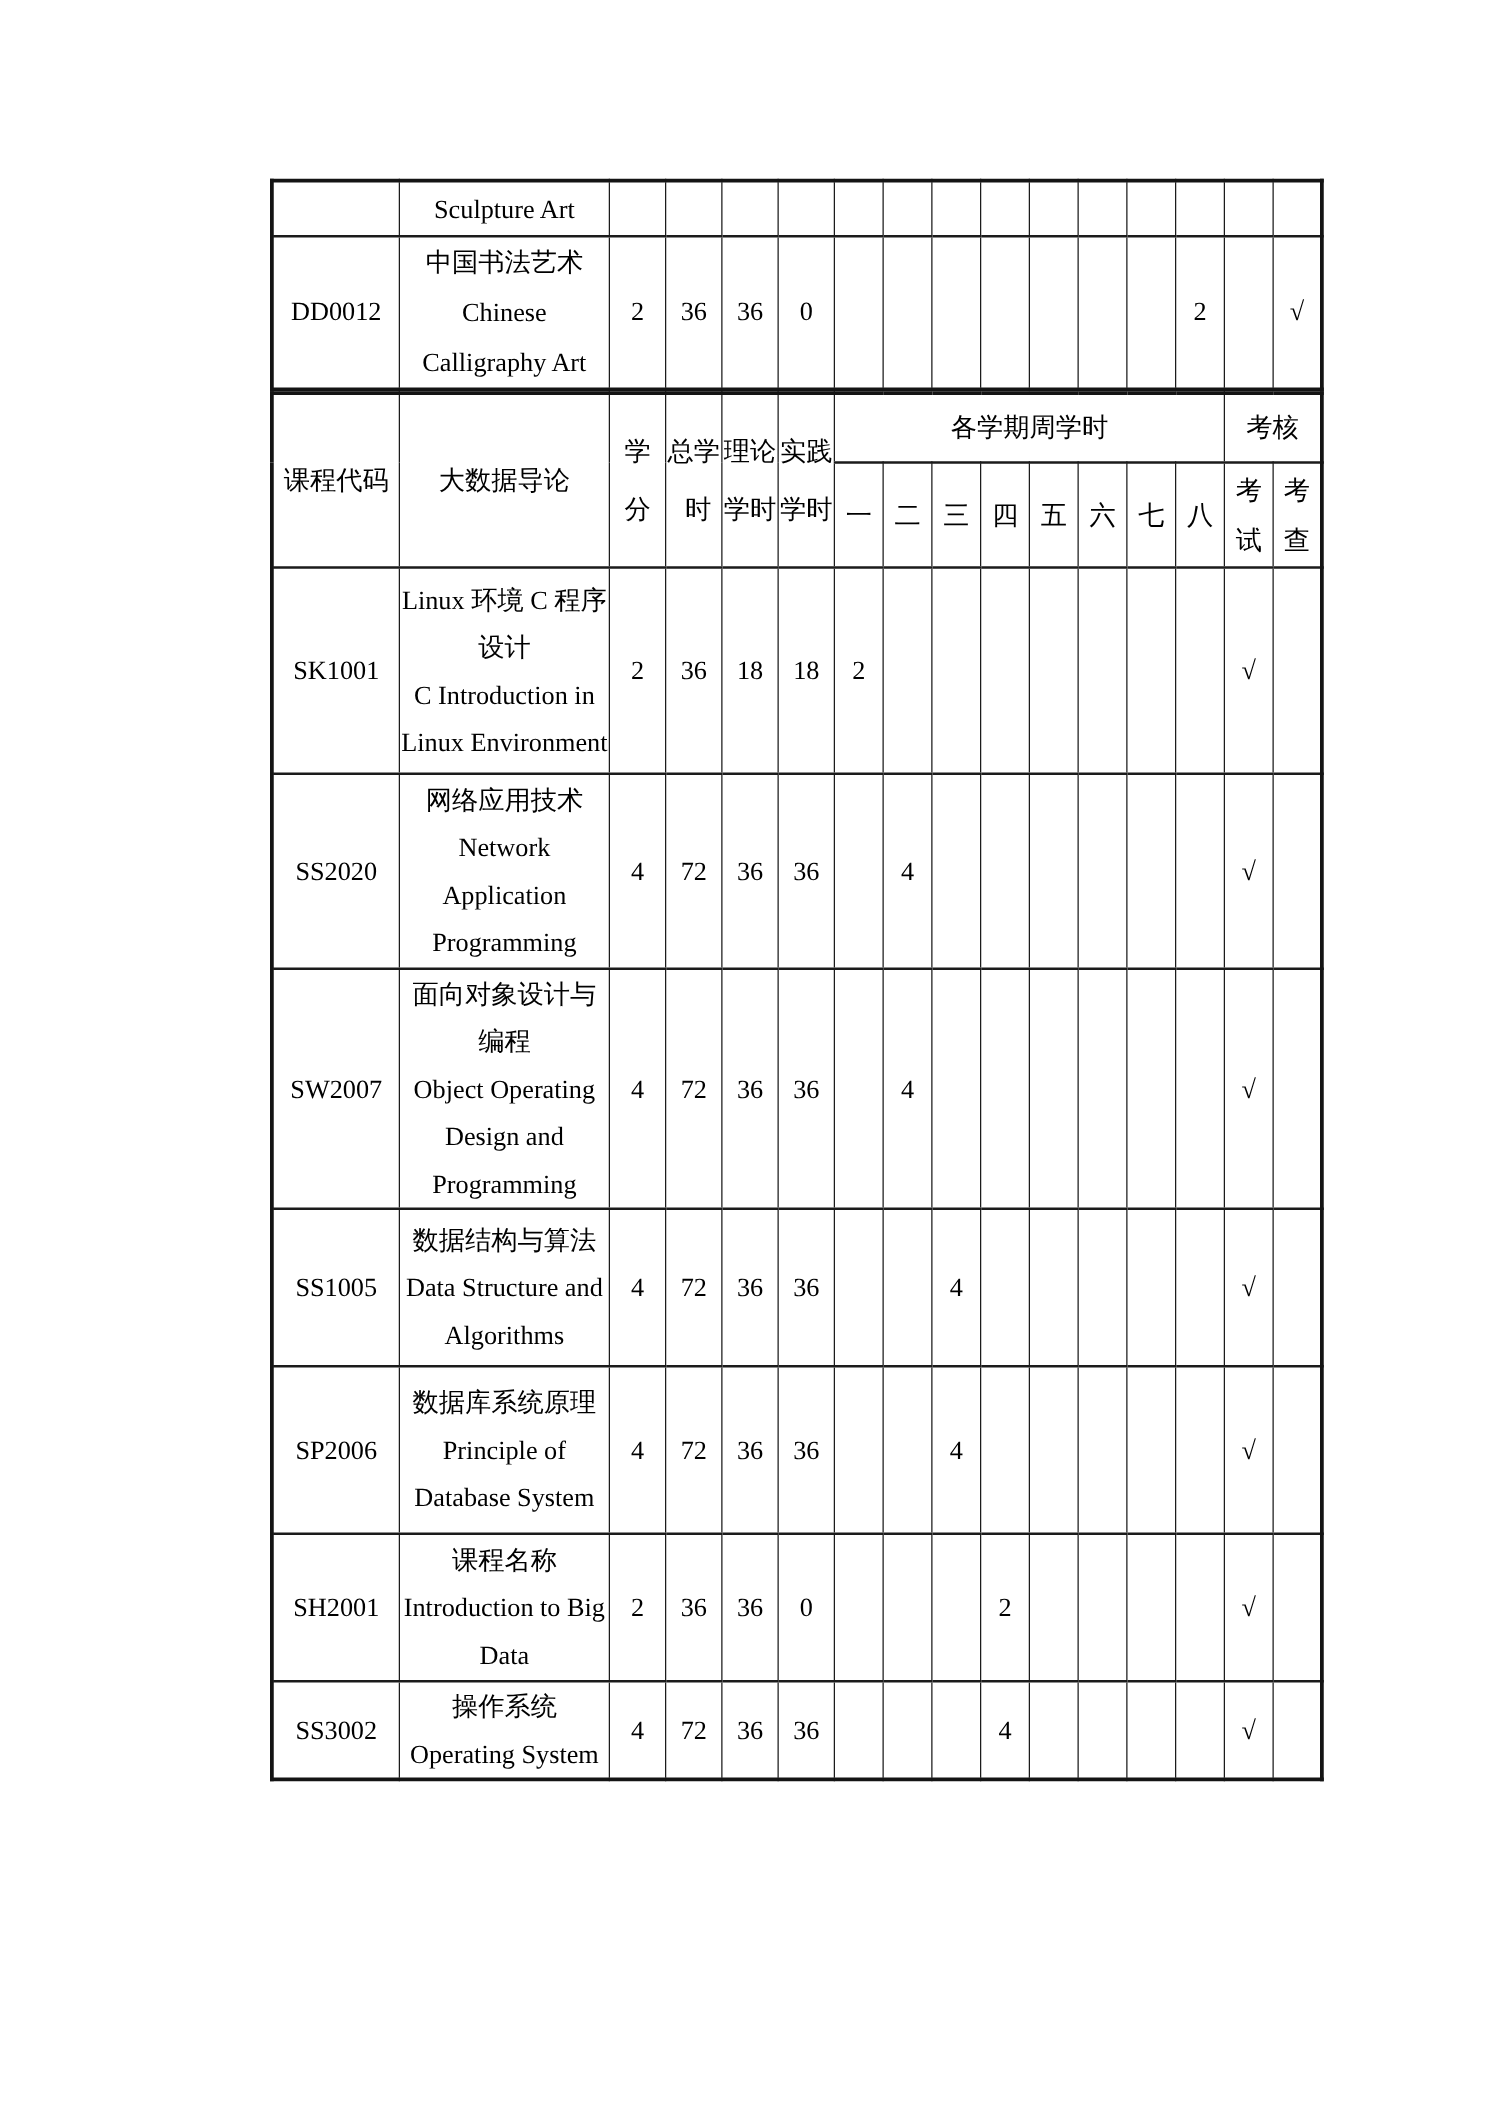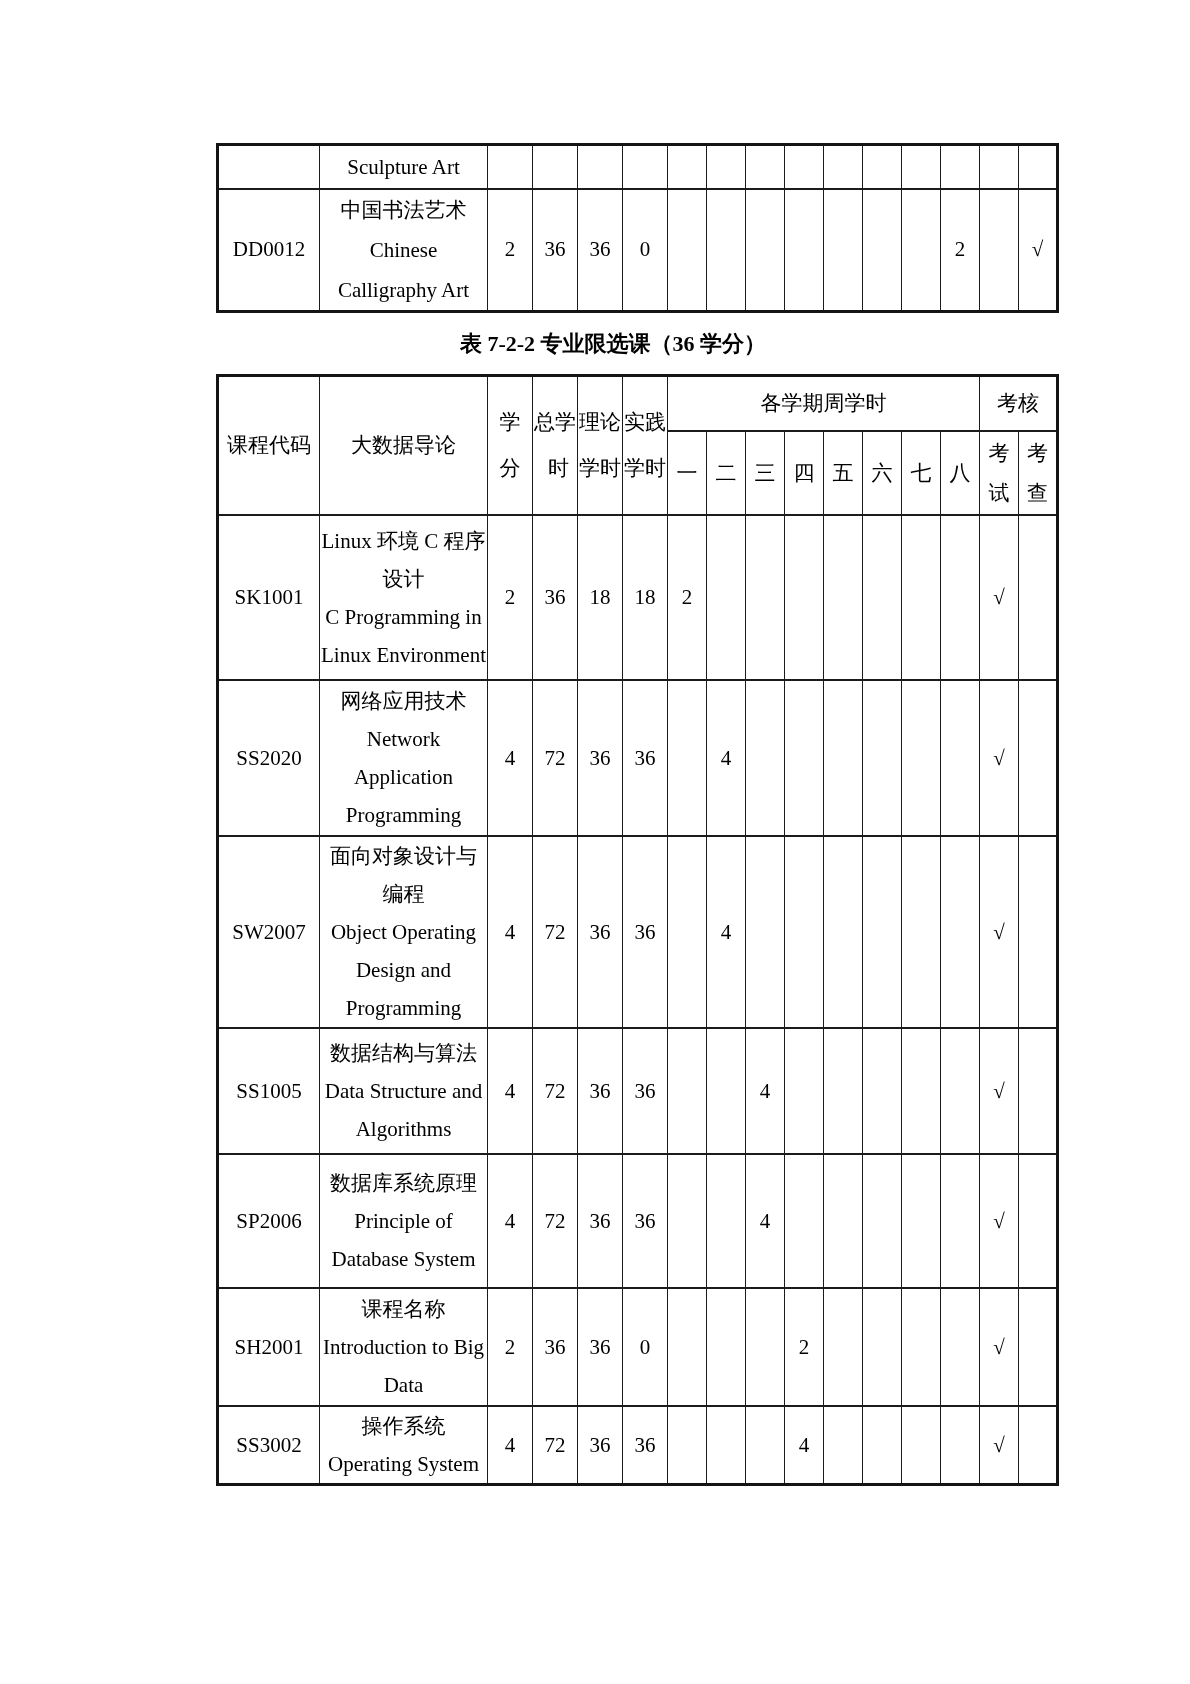--- a/index.html
+++ b/index.html
@@ -103,21 +103,20 @@
           <td></td>
           <td></td>
           <td></td>
           <td>2</td>
           <td class="check"></td>
           <td class="check">√</td>
         </tr>
       </tbody>
   </table>
 
-  <div class="caption">表 7-2-2  专业限选课（36 学分）</div>
 
   <table class="grid main-table">
     <colgroup>
       <col style="width:102px">
         <col style="width:168px">
       <col style="width:45px">
         <col style="width:45px">
         <col style="width:45px">
         <col style="width:45px">
       <col style="width:39px">
@@ -172,21 +171,21 @@
           <div>查</div>
         </th>
       </tr>
     </thead>
     <tbody id="main-body">
         <tr style="height: 165px;">
           <td>SK1001</td>
           <td class="name-cell">
             <div>Linux 环境 C 程序</div>
             <div>设计</div>
-            <div>C Programming in</div>
+            <div>C Introduction in</div>
             <div>Linux Environment</div>
           </td>
           <td>2</td>
           <td>36</td>
           <td>18</td>
           <td>18</td>
           <td>2</td>
           <td></td>
           <td></td>
           <td></td>

